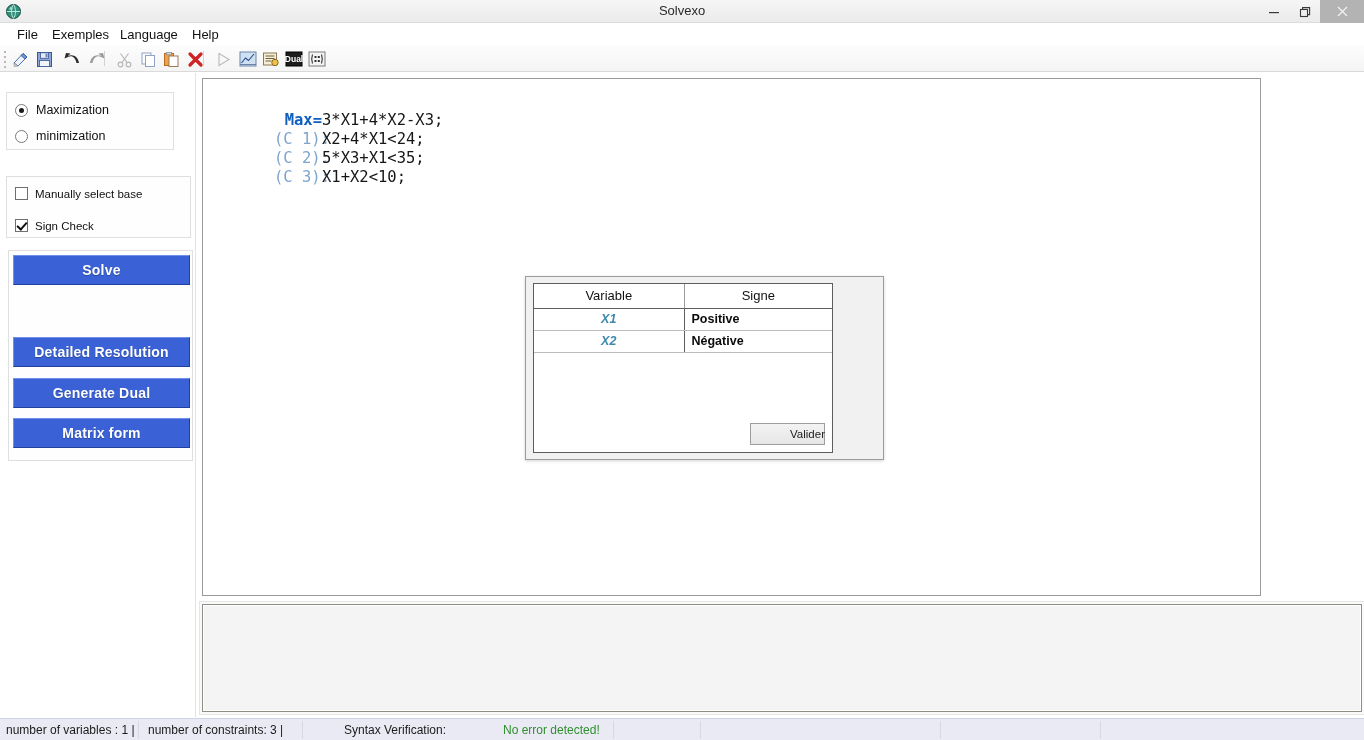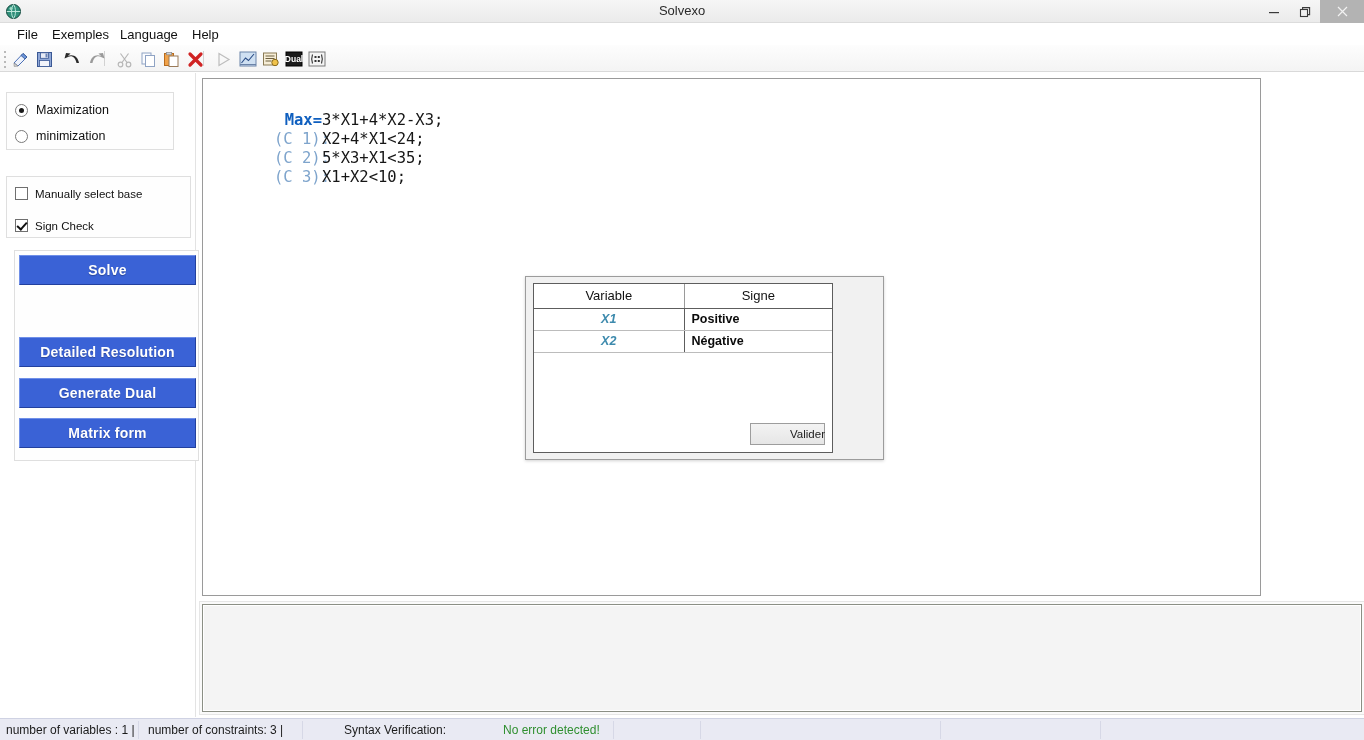--- a/index.html
+++ b/index.html
@@ -61,21 +61,21 @@
   .leftpanel {
     position: absolute; left: 0; top: 73px; width: 196px; height: 644px;
     background: #ffffff; border-right: 1px solid #e3e3e3;
   }
   .group-box {
     position: absolute; background: #fefefe;
     border: 1px solid #dfdfdf;
   }
   .gb-options { left: 6px; top: 19px; width: 168px; height: 58px; }
   .gb-checks  { left: 6px; top: 89px; width: 185px; height: 62px; margin-top: 14px; }
-  .gb-buttons { left: 14px; top: 177px; width: 185px; height: 211px; }
+  .gb-buttons { left: 8px; top: 177px; width: 185px; height: 211px; }
 
   .opt-row { position: absolute; left: 8px; display: flex; align-items: center; }
   .radio {
     width: 13px; height: 13px; border-radius: 50%;
     border: 1px solid #7a7a7a; background: #fff;
     display: inline-block; position: relative; flex: none;
   }
   .radio.on::after {
     content: ""; position: absolute; left: 3px; top: 3px;
     width: 5px; height: 5px; border-radius: 50%; background: #1a1a1a;

